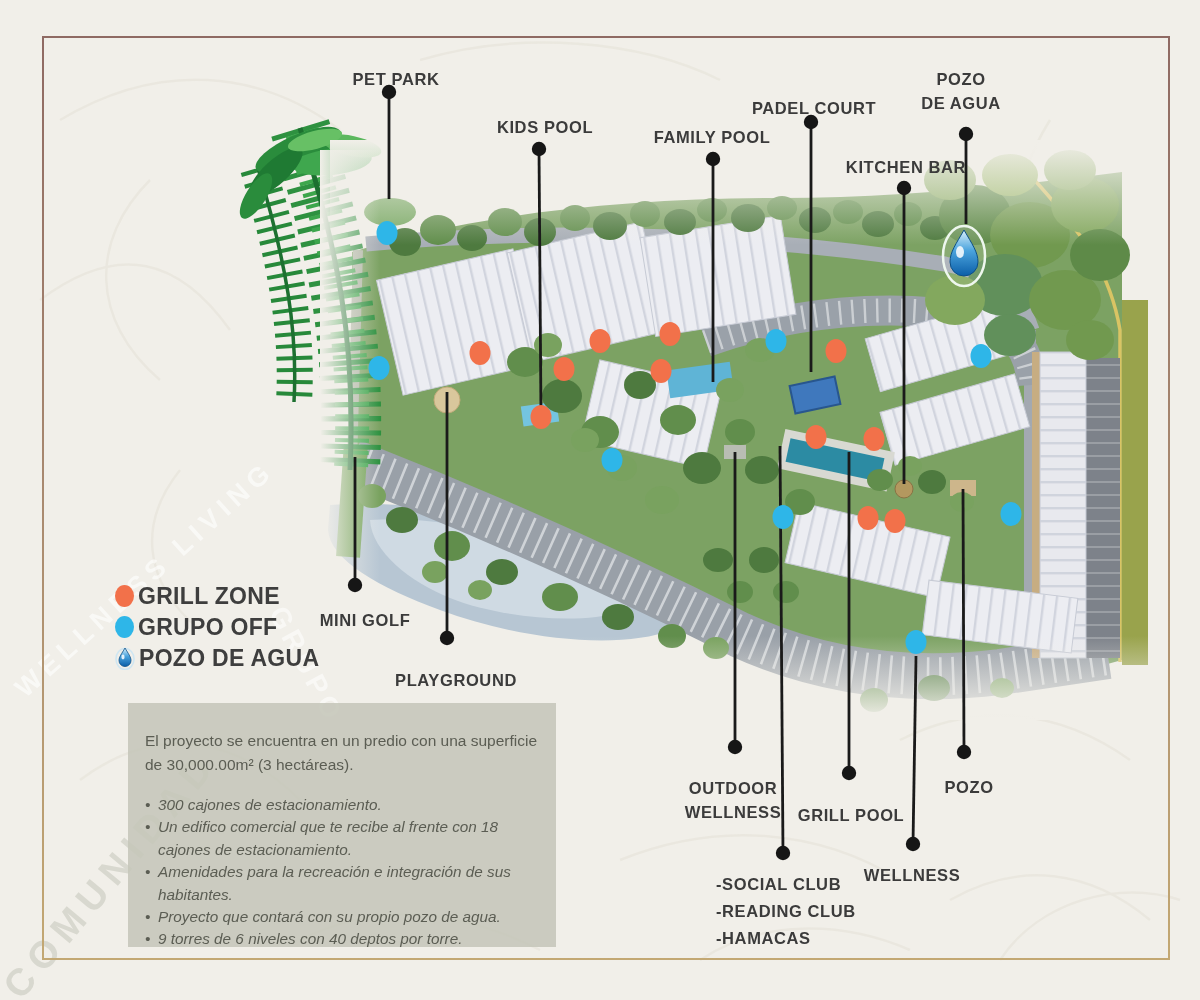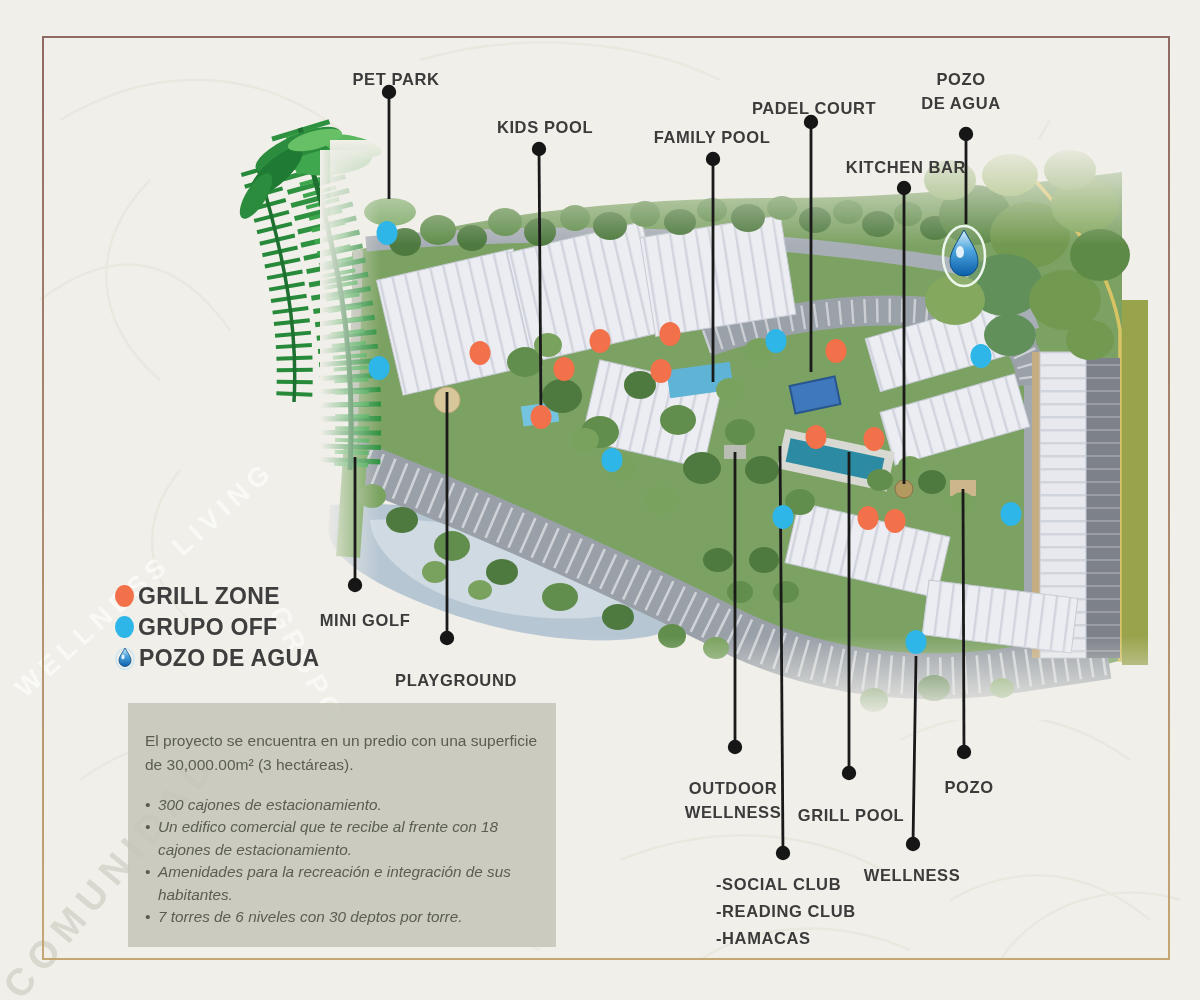--- a/index.html
+++ b/index.html
@@ -399,18 +399,19 @@
         </div>
       </div>
   </div>
 
   <div class="infobox">
     <p class="intro">El proyecto se encuentra en un predio con una superficie de 30,000.00m² (3 hectáreas).</p>
     <ul id="bullets">
         <li>300 cajones de estacionamiento.</li>
         <li>Un edifico comercial que te recibe al frente con 18 cajones de estacionamiento.</li>
         <li>Amenidades para la recreación e integración de sus habitantes.</li>
-        <li>7 torres de 6 niveles con 30 deptos por torre.</li>
+        <li>Proyecto que contará con su propio pozo de agua.</li>
+        <li>9 torres de 6 niveles con 40 deptos por torre.</li>
       </ul>
   </div>
 
   <div class="frame"></div>
 </div>
 
 </body></html>

